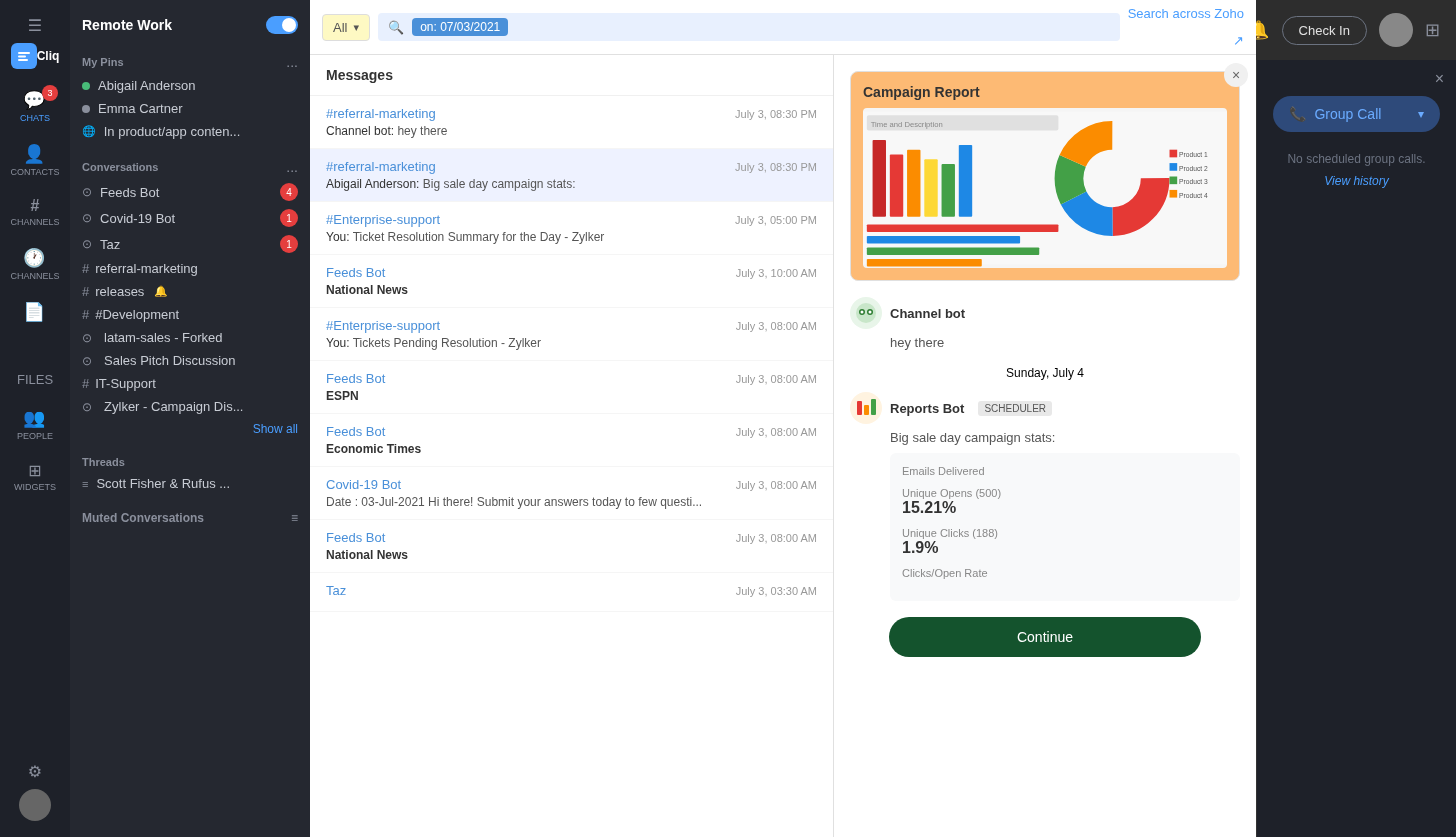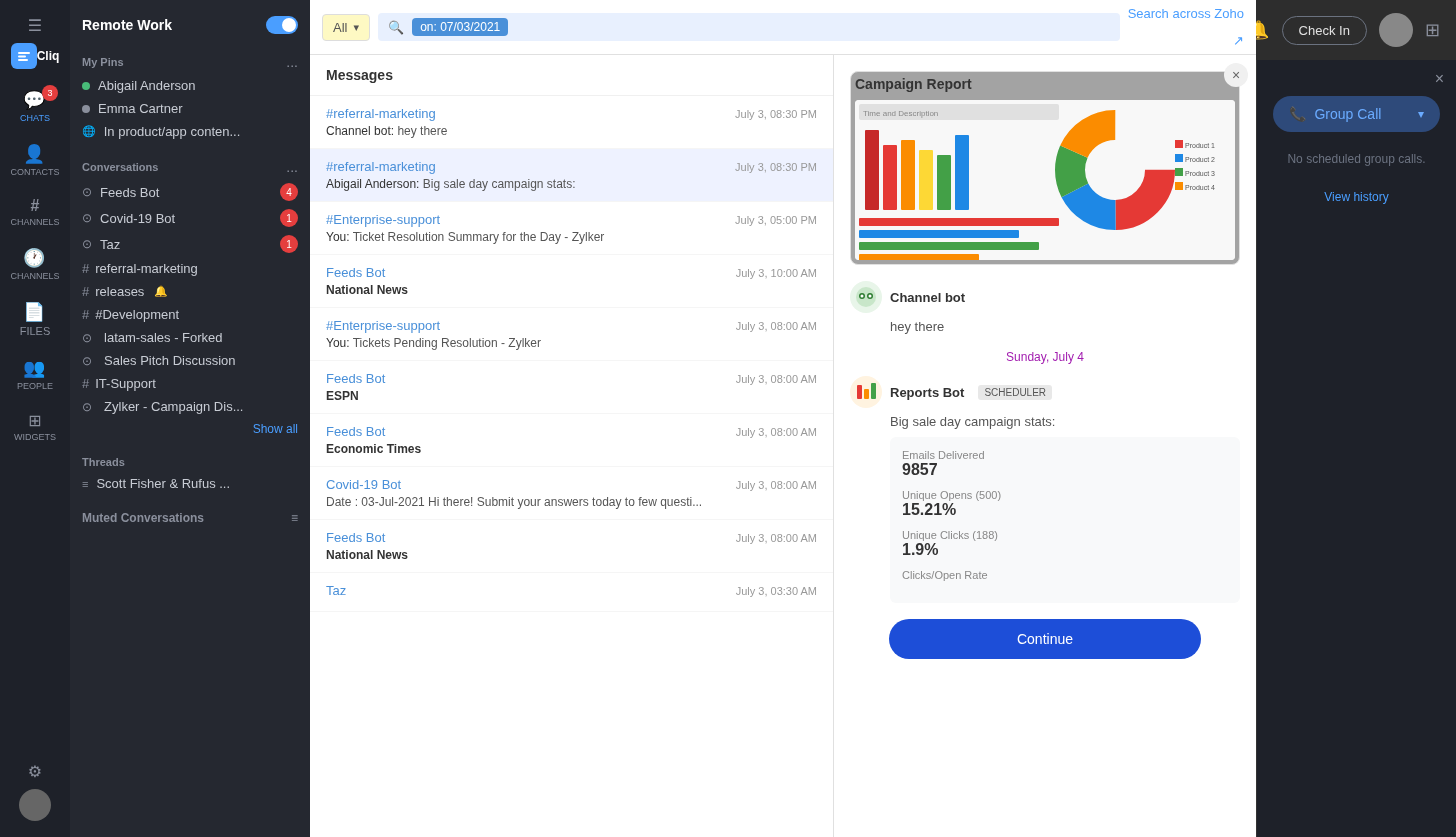--- a/index.html
+++ b/index.html
@@ -86,44 +86,44 @@
     .result-item.active { background: #eef2ff; }
     .result-top { display: flex; align-items: center; justify-content: space-between; margin-bottom: 3px; }
     .result-channel { color: #4a90d9; font-size: 13px; font-weight: 500; }
     .result-date { color: #999; font-size: 11px; }
     .result-text { color: #555; font-size: 12px; white-space: nowrap; overflow: hidden; text-overflow: ellipsis; }
 
     
     .results-right { flex: 1; overflow-y: auto; padding: 16px; position: relative; }
     .close-right { position: absolute; top: 8px; right: 8px; width: 24px; height: 24px; border-radius: 50%; background: #f0f0f0; display: flex; align-items: center; justify-content: center; cursor: pointer; color: #666; font-size: 14px; }
 
-    .campaign-report-card { background: #a3a3a3; border: 1px solid #e0e0e0; border-radius: 8px; padding: 4px; margin-bottom: 16px; }
+    .campaign-report-card { background: #fdba74; border: 1px solid #e0e0e0; border-radius: 8px; padding: 12px; margin-bottom: 16px; }
     .campaign-report-title { font-size: 14px; font-weight: 600; color: #333; margin-bottom: 8px; }
     .campaign-chart-placeholder { background: #f5f5f5; border-radius: 4px; height: 160px; display: flex; align-items: center; justify-content: center; overflow: hidden; }
 
     .channel-bot-msg { margin-bottom: 16px; }
     .bot-header { display: flex; align-items: center; gap: 8px; margin-bottom: 6px; }
     .bot-avatar { width: 32px; height: 32px; background: #e8f5e9; border-radius: 50%; display: flex; align-items: center; justify-content: center; font-size: 14px; }
     .bot-name { font-size: 13px; font-weight: 600; color: #333; }
     .bot-text { color: #555; font-size: 13px; margin-left: 40px; }
 
-    .date-divider { text-align: center; color: #a21caf; font-size: 12px; margin: 12px 0; }
+    .date-divider { text-align: center; color: #000000; font-size: 12px; margin: 12px 0; }
 
     .reports-bot-msg { margin-bottom: 16px; }
     .reports-bot-header { display: flex; align-items: center; gap: 8px; margin-bottom: 6px; }
     .reports-bot-icon { width: 32px; height: 32px; background: #fff3e0; border-radius: 50%; display: flex; align-items: center; justify-content: center; font-size: 14px; }
     .reports-bot-name { font-size: 13px; font-weight: 600; color: #333; }
     .scheduler-badge { background: #e8e8e8; color: #555; font-size: 10px; padding: 2px 6px; border-radius: 3px; margin-left: 6px; }
 
     .stats-card { background: #f8f9fa; border-radius: 6px; padding: 12px; margin-left: 40px; }
     .stat-row { margin-bottom: 10px; }
     .stat-label { color: #888; font-size: 11px; }
     .stat-value { color: #333; font-size: 16px; font-weight: 600; }
 
-    .continue-btn { display: block; margin: 16px auto 0; background: #1d4ed8; color: white; border: none; border-radius: 24px; padding: 12px 40px; font-size: 14px; cursor: pointer; width: 80%; }
+    .continue-btn { display: block; margin: 16px auto 0; background: #14532d; color: white; border: none; border-radius: 24px; padding: 12px 40px; font-size: 14px; cursor: pointer; width: 80%; }
   </style>
 </head>
 <body>
 
 <div class="sidebar">
   <div style="display:flex;align-items:center;gap:4px;padding:6px 0 4px;cursor:pointer;">
     <span style="color:#8a8f9c;font-size:16px;">☰</span>
   </div>
   <div style="display:flex;align-items:center;padding:4px 0 12px;cursor:pointer;">
     <div style="width:26px;height:26px;background:#4a9eff;border-radius:6px;display:flex;align-items:center;justify-content:center;">
@@ -149,21 +149,21 @@
     <div class="sidebar-nav-item">
       <span class="nav-icon" style="font-size:16px;font-weight:bold;">#</span>
       <span style="font-size:9px;">CHANNELS</span>
     </div>
     <div class="sidebar-nav-item">
       <span class="nav-icon">🕐</span>
       <span style="font-size:9px;">CHANNELS</span>
     </div>
     <div class="sidebar-nav-item">
       <span class="nav-icon">📄</span>
-      <span style="font-size:11px;">FILES</span>
+      <span style="font-size:13px;margin-top:47px;">FILES</span>
     </div>
     <div class="sidebar-nav-item">
       <span class="nav-icon">👥</span>
       <span style="font-size:9px;">PEOPLE</span>
     </div>
     <div class="sidebar-nav-item">
       <span class="nav-icon" style="font-size:16px;">⊞</span>
       <span style="font-size:9px;">WIDGETS</span>
     </div>
   </div>
@@ -292,21 +292,21 @@
       <div class="group-call-btn-left">
         <span>📞</span>
         <span>Group Call</span>
       </div>
       <span class="group-call-chevron">▾</span>
     </div>
   </div>
   <div style="color:#6b7280;font-size:12px;text-align:center;margin-top:20px;padding:0 8px;">
     <span>No sched</span><span>uled group calls.</span>
   </div>
-  <div style="color:#4a9eff;font-size:12px;text-align:center;margin-top:24px;cursor:pointer;">View history</div>
+  <div style="color:#4a9eff;font-size:12px;text-align:center;margin-top:8px;cursor:pointer;font-style:italic;">View history</div>
 </div>
 
 <div style="position:absolute;left:310px;top:0;right:200px;bottom:0;background:rgba(0,0,0,0.4);z-index:20;display:flex;flex-direction:column;">
 
   <div style="background:white;padding:6px 12px;display:flex;align-items:center;gap:8px;border-bottom:1px solid #e0e0e0;">
     <div style="display:flex;align-items:center;gap:6px;background:#fef9c3;border:1px solid #ddd;border-radius:4px;padding:5px 10px;cursor:pointer;">
       <span style="color:#555;font-size:13px;">All</span>
       <span style="color:#555;font-size:11px;">▾</span>
     </div>
     <div style="flex:1;display:flex;align-items:center;gap:8px;background:#e8f0fe;border-radius:4px;padding:5px 10px;">
@@ -494,21 +494,20 @@
             </svg>
           </div>
           <span class="reports-bot-name">Reports Bot</span>
           <span class="scheduler-badge">SCHEDULER</span>
         </div>
         <div style="color:#555;font-size:13px;margin-left:40px;margin-bottom:8px;">Big sale day campaign stats:</div>
 
         <div class="stats-card">
           <div class="stat-row">
             <div class="stat-label">Emails Delivered</div>
-            <div class="stat-value">9857</div>
           </div>
           <div class="stat-row">
             <div class="stat-label">Unique Opens (500)</div>
             <div class="stat-value">15.21%</div>
           </div>
           <div class="stat-row">
             <div class="stat-label">Unique Clicks (188)</div>
             <div class="stat-value">1.9%</div>
           </div>
           <div class="stat-row">

